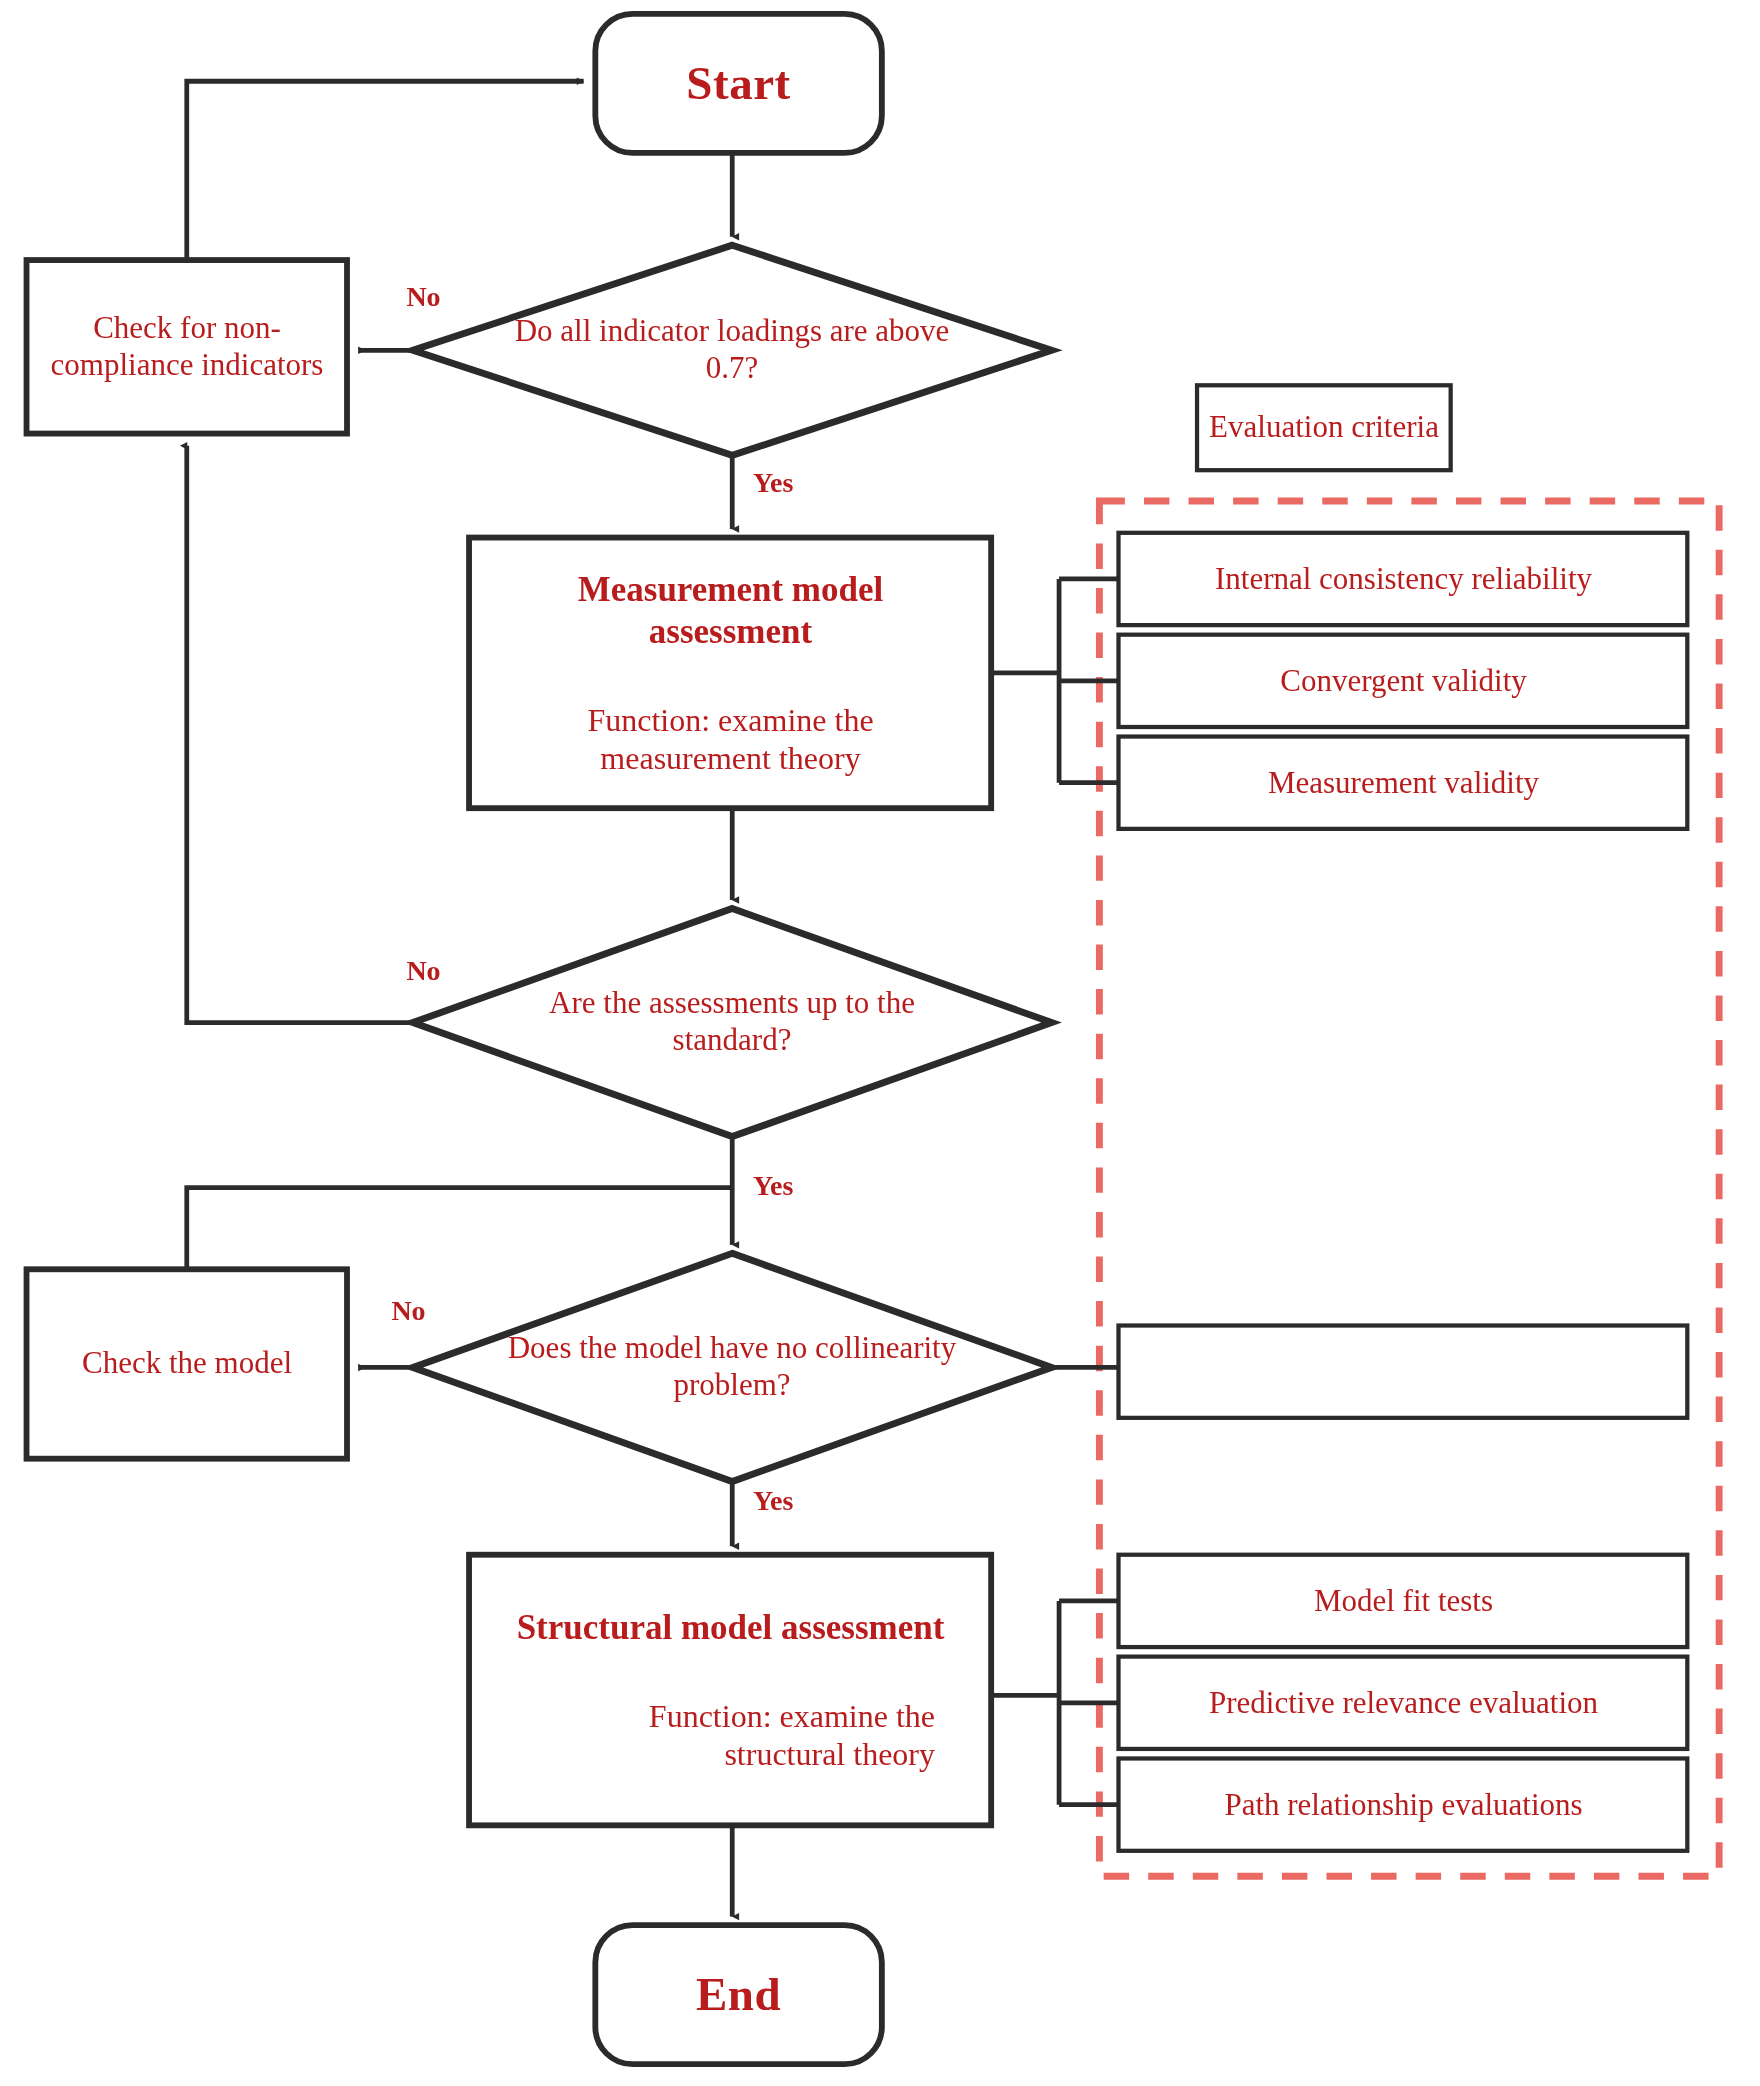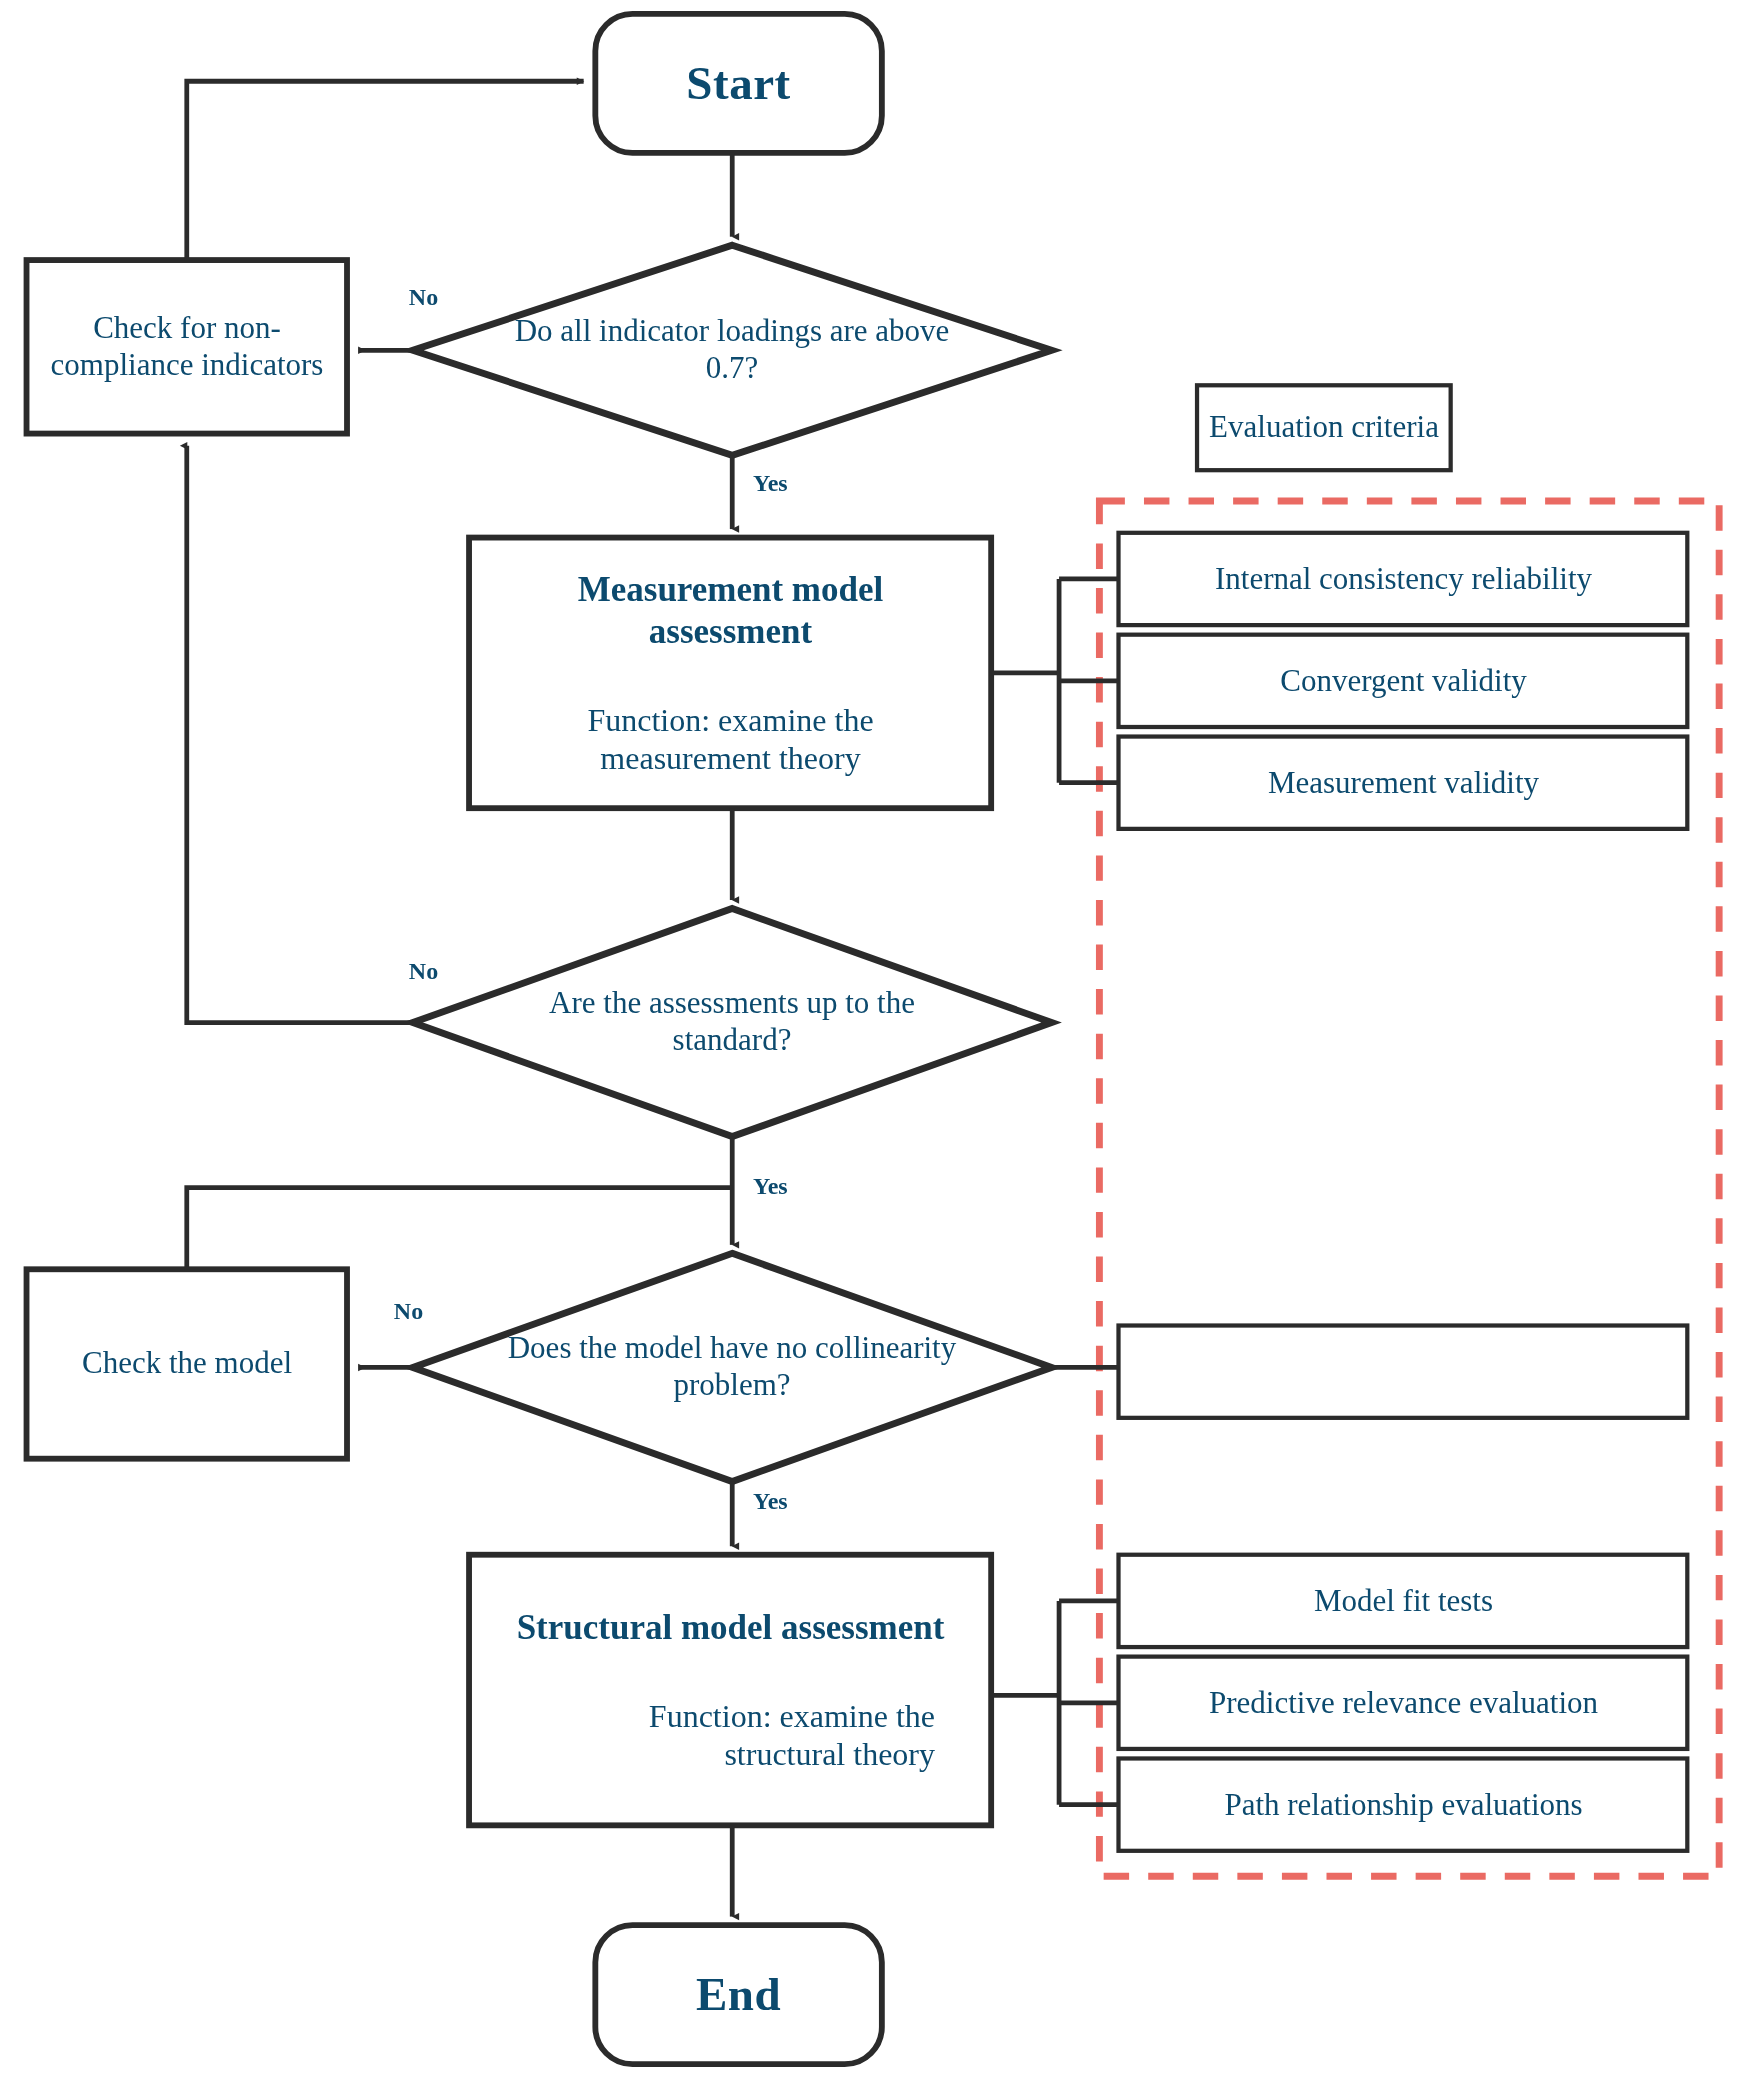--- a/index.html
+++ b/index.html
@@ -1,31 +1,31 @@
 <!DOCTYPE html>
 <html style="font-size:8.5px"><head>
 <meta charset="utf-8">
 <style>
   html,body{margin:0;padding:0;background:#ffffff;}
   body{font-family:"Liberation Serif","DejaVu Serif",serif;}
   #stage{position:relative;width:1760px;height:2087px;background:#fff;overflow:hidden;}
   #svgLayer{position:absolute;left:0;top:0;width:1760px;height:2087px;}
   .nodeText{
     position:absolute;display:flex;align-items:center;justify-content:center;
-    text-align:center;color:#0c4a6e;line-height:1.18;
+    text-align:center;color:#b91c1c;line-height:1.18;
     font-family:"Liberation Serif","DejaVu Serif",serif;
     pointer-events:none;
   }
   .terminator-label{font-size:47px;font-weight:bold;letter-spacing:0.5px;}
   .process-title{font-size:35px;font-weight:bold;}
   .process-sub{font-size:32px;font-weight:normal;margin-top:32px;}
   .diamond-label{font-size:31px;}
   .box-label{font-size:31px;}
   .crit-label{font-size:31px;}
-  .edge-label{font-size:24px;font-weight:bold;}
+  .edge-label{font-size:28px;font-weight:bold;}
   .stack{flex-direction:column;}
   .stack > div{width:100%;}
   .gap-sm{height:18px;}
 </style>
 </head>
 <body>
 
 <div id="stage">
 
   <svg id="svgLayer" viewBox="0 0 3317 3933" xmlns="http://www.w3.org/2000/svg">

